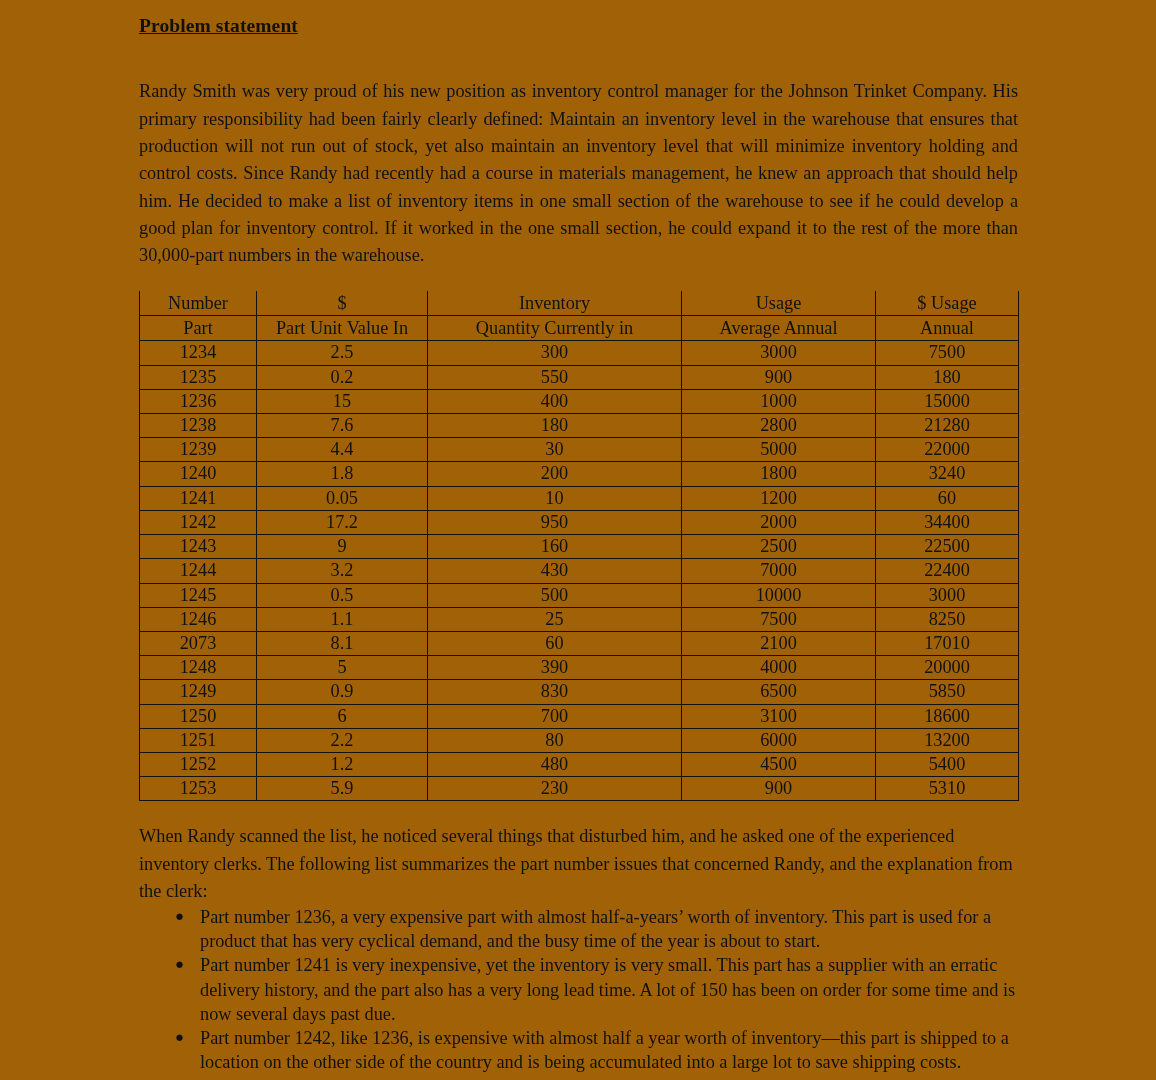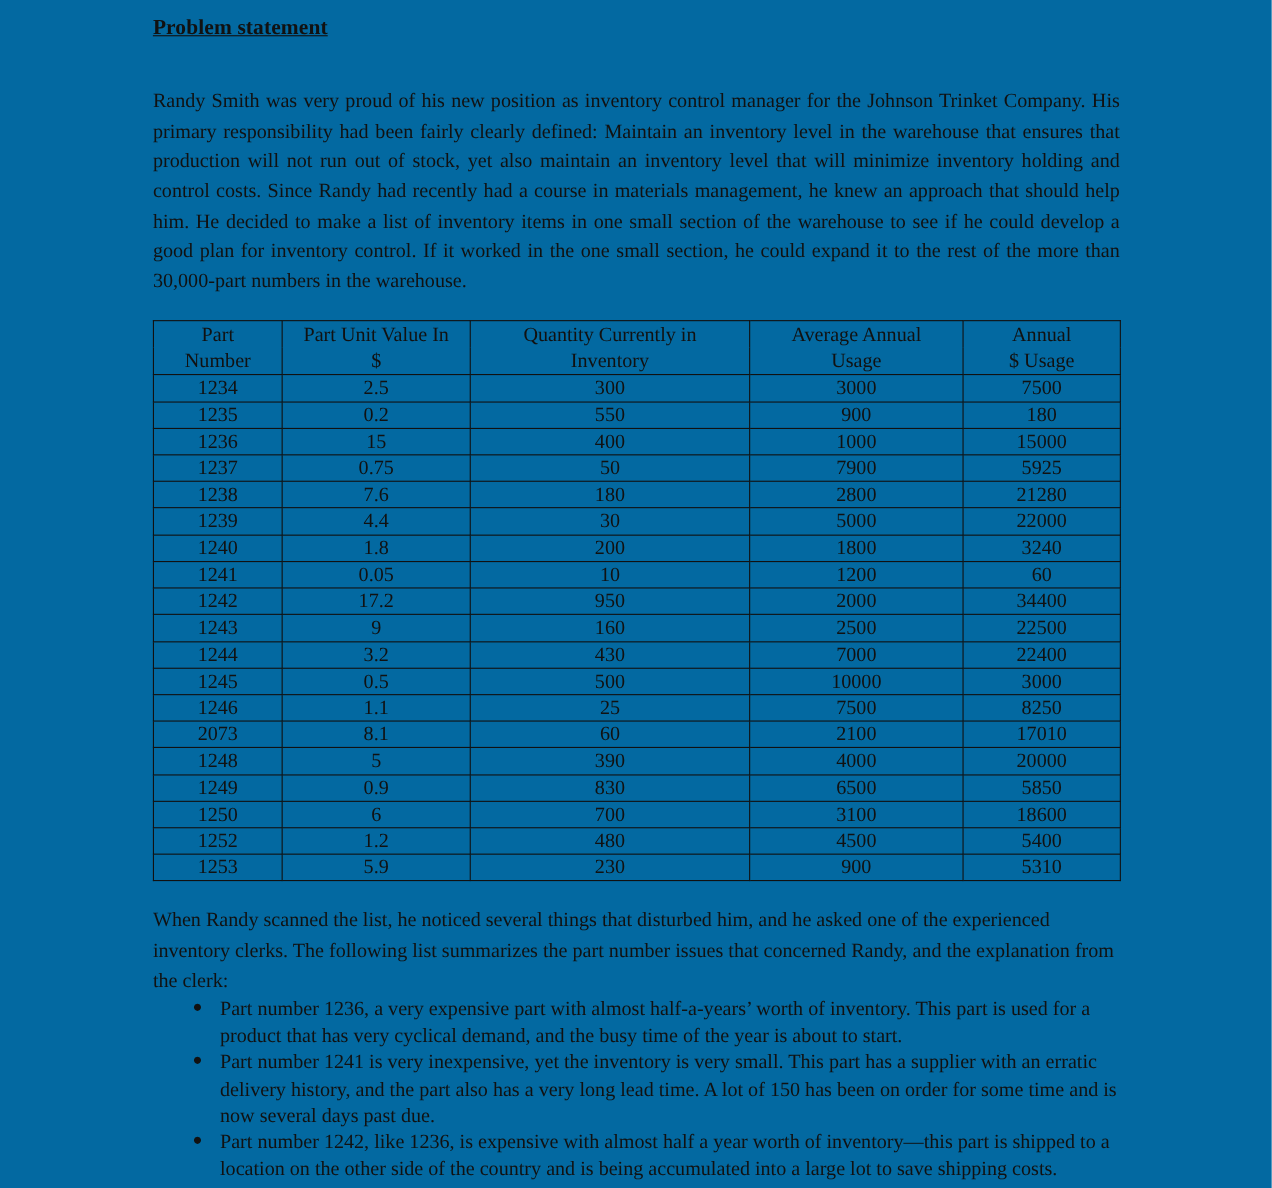--- a/index.html
+++ b/index.html
@@ -14,21 +14,21 @@
     overflow: hidden;
     font-family: "Liberation Serif", "DejaVu Serif", serif;
     color: #111111;
   }
   .page {
     position: relative;
     width: 1156px;
     height: 1080px;
     box-sizing: border-box;
     padding: 0;
-    background: #0369a1;
+    background: #a16207;
   }
   .content {
     position: absolute;
     left: 139px;
     top: 0;
     width: 879px;
   }
 
   
   .doc-title {
@@ -133,33 +133,33 @@
     <table class="data-table">
       <colgroup>
         <col class="col1">
           <col class="col2">
           <col class="col3">
           <col class="col4">
           <col class="col5">
       </colgroup>
       <thead>
         <tr>
+          <th class="hdr-l2">Number</th>
+          <th class="hdr-l2">$</th>
+          <th class="hdr-l2">Inventory</th>
+          <th class="hdr-l2">Usage</th>
+          <th class="hdr-l2">$ Usage</th>
+        </tr>
+        <tr>
           <th>Part</th>
           <th>Part Unit Value In</th>
           <th>Quantity Currently in</th>
           <th>Average Annual</th>
           <th>Annual</th>
         </tr>
-        <tr>
-          <th class="hdr-l2">Number</th>
-          <th class="hdr-l2">$</th>
-          <th class="hdr-l2">Inventory</th>
-          <th class="hdr-l2">Usage</th>
-          <th class="hdr-l2">$ Usage</th>
-        </tr>
       </thead>
       <tbody id="table-body">
           <tr>
             <td>1234</td>
             <td>2.5</td>
             <td>300</td>
             <td>3000</td>
             <td>7500</td>
           </tr>
           <tr>
@@ -170,27 +170,20 @@
             <td>180</td>
           </tr>
           <tr>
             <td>1236</td>
             <td>15</td>
             <td>400</td>
             <td>1000</td>
             <td>15000</td>
           </tr>
           <tr>
-            <td>1237</td>
-            <td>0.75</td>
-            <td>50</td>
-            <td>7900</td>
-            <td>5925</td>
-          </tr>
-          <tr>
             <td>1238</td>
             <td>7.6</td>
             <td>180</td>
             <td>2800</td>
             <td>21280</td>
           </tr>
           <tr>
             <td>1239</td>
             <td>4.4</td>
             <td>30</td>
@@ -266,20 +259,27 @@
             <td>830</td>
             <td>6500</td>
             <td>5850</td>
           </tr>
           <tr>
             <td>1250</td>
             <td>6</td>
             <td>700</td>
             <td>3100</td>
             <td>18600</td>
+          </tr>
+          <tr>
+            <td>1251</td>
+            <td>2.2</td>
+            <td>80</td>
+            <td>6000</td>
+            <td>13200</td>
           </tr>
           <tr>
             <td>1252</td>
             <td>1.2</td>
             <td>480</td>
             <td>4500</td>
             <td>5400</td>
           </tr>
           <tr>
             <td>1253</td>

